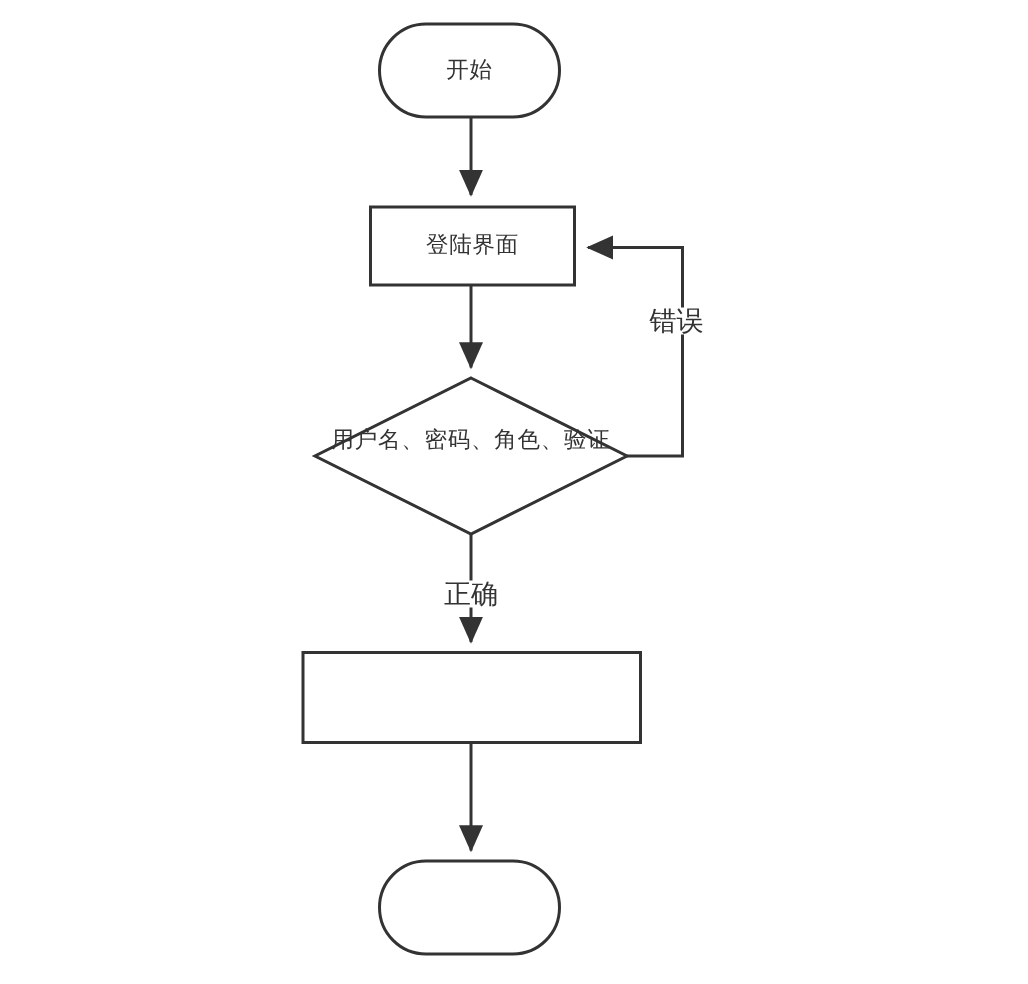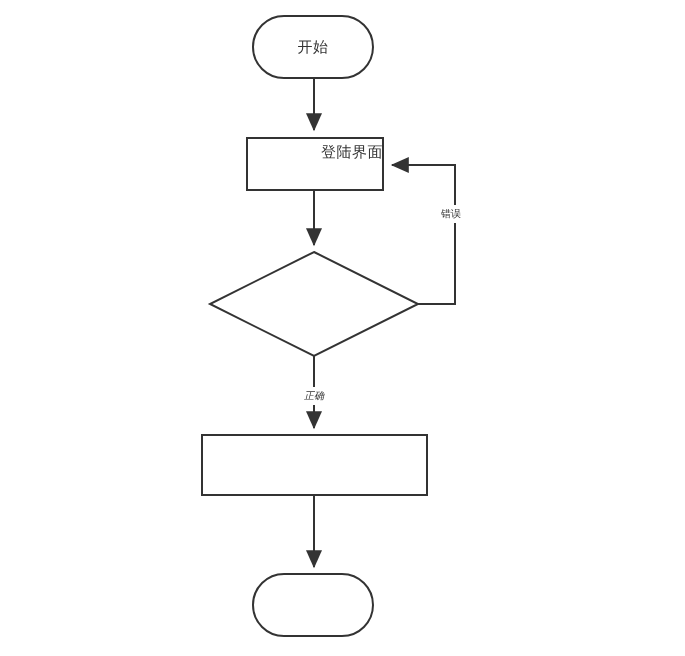--- a/index.html
+++ b/index.html
@@ -35,21 +35,21 @@
     font-size: 15px;
     line-height: 20px;
     letter-spacing: 0.5px;
     white-space: nowrap;
     pointer-events: none;
   }
   .edge-label {
     position: absolute;
     text-align: center;
     color: #333333;
-    font-size: 10px;
+    font-size: 18px;
     line-height: 18px;
     background: #ffffff;
     white-space: nowrap;
     pointer-events: none;
   }
   .decision-label {
     position: absolute;
     text-align: center;
     color: #333333;
     font-size: 15px;
@@ -86,22 +86,23 @@
 
     <rect x="202" y="435" width="225" height="60" fill="#ffffff" stroke="#333333" stroke-width="2"></rect>
 
     <line x1="314" y1="495" x2="314" y2="567" stroke="#333333" stroke-width="2" marker-end="url(#arrow)"></line>
 
     <rect x="253" y="574" width="120" height="62" rx="31" ry="31" fill="#ffffff" stroke="#333333" stroke-width="2"></rect>
   </svg>
 
   <div class="node-label" style="left:253px; top:37px; width:120px;">开始</div>
 
-  <div class="node-label" style="left:247px; top:142px; width:136px;text-align:right;">登陆界面</div>
+  <div class="node-label" style="left:247px; top:154px; width:136px;">登陆界面</div>
 
+  <div class="decision-label" style="left:218px; top:283px; width:192px;">用户名、密码、角色、验证</div>
 
 
 
   <div class="edge-label" style="left:431px; top:205px; width:40px;">错误</div>
 
-  <div class="edge-label" style="left:290px; top:387px; width:48px;font-style:italic;">正确</div>
+  <div class="edge-label" style="left:290px; top:387px; width:48px;">正确</div>
 
 </div>
 
 </body></html>

